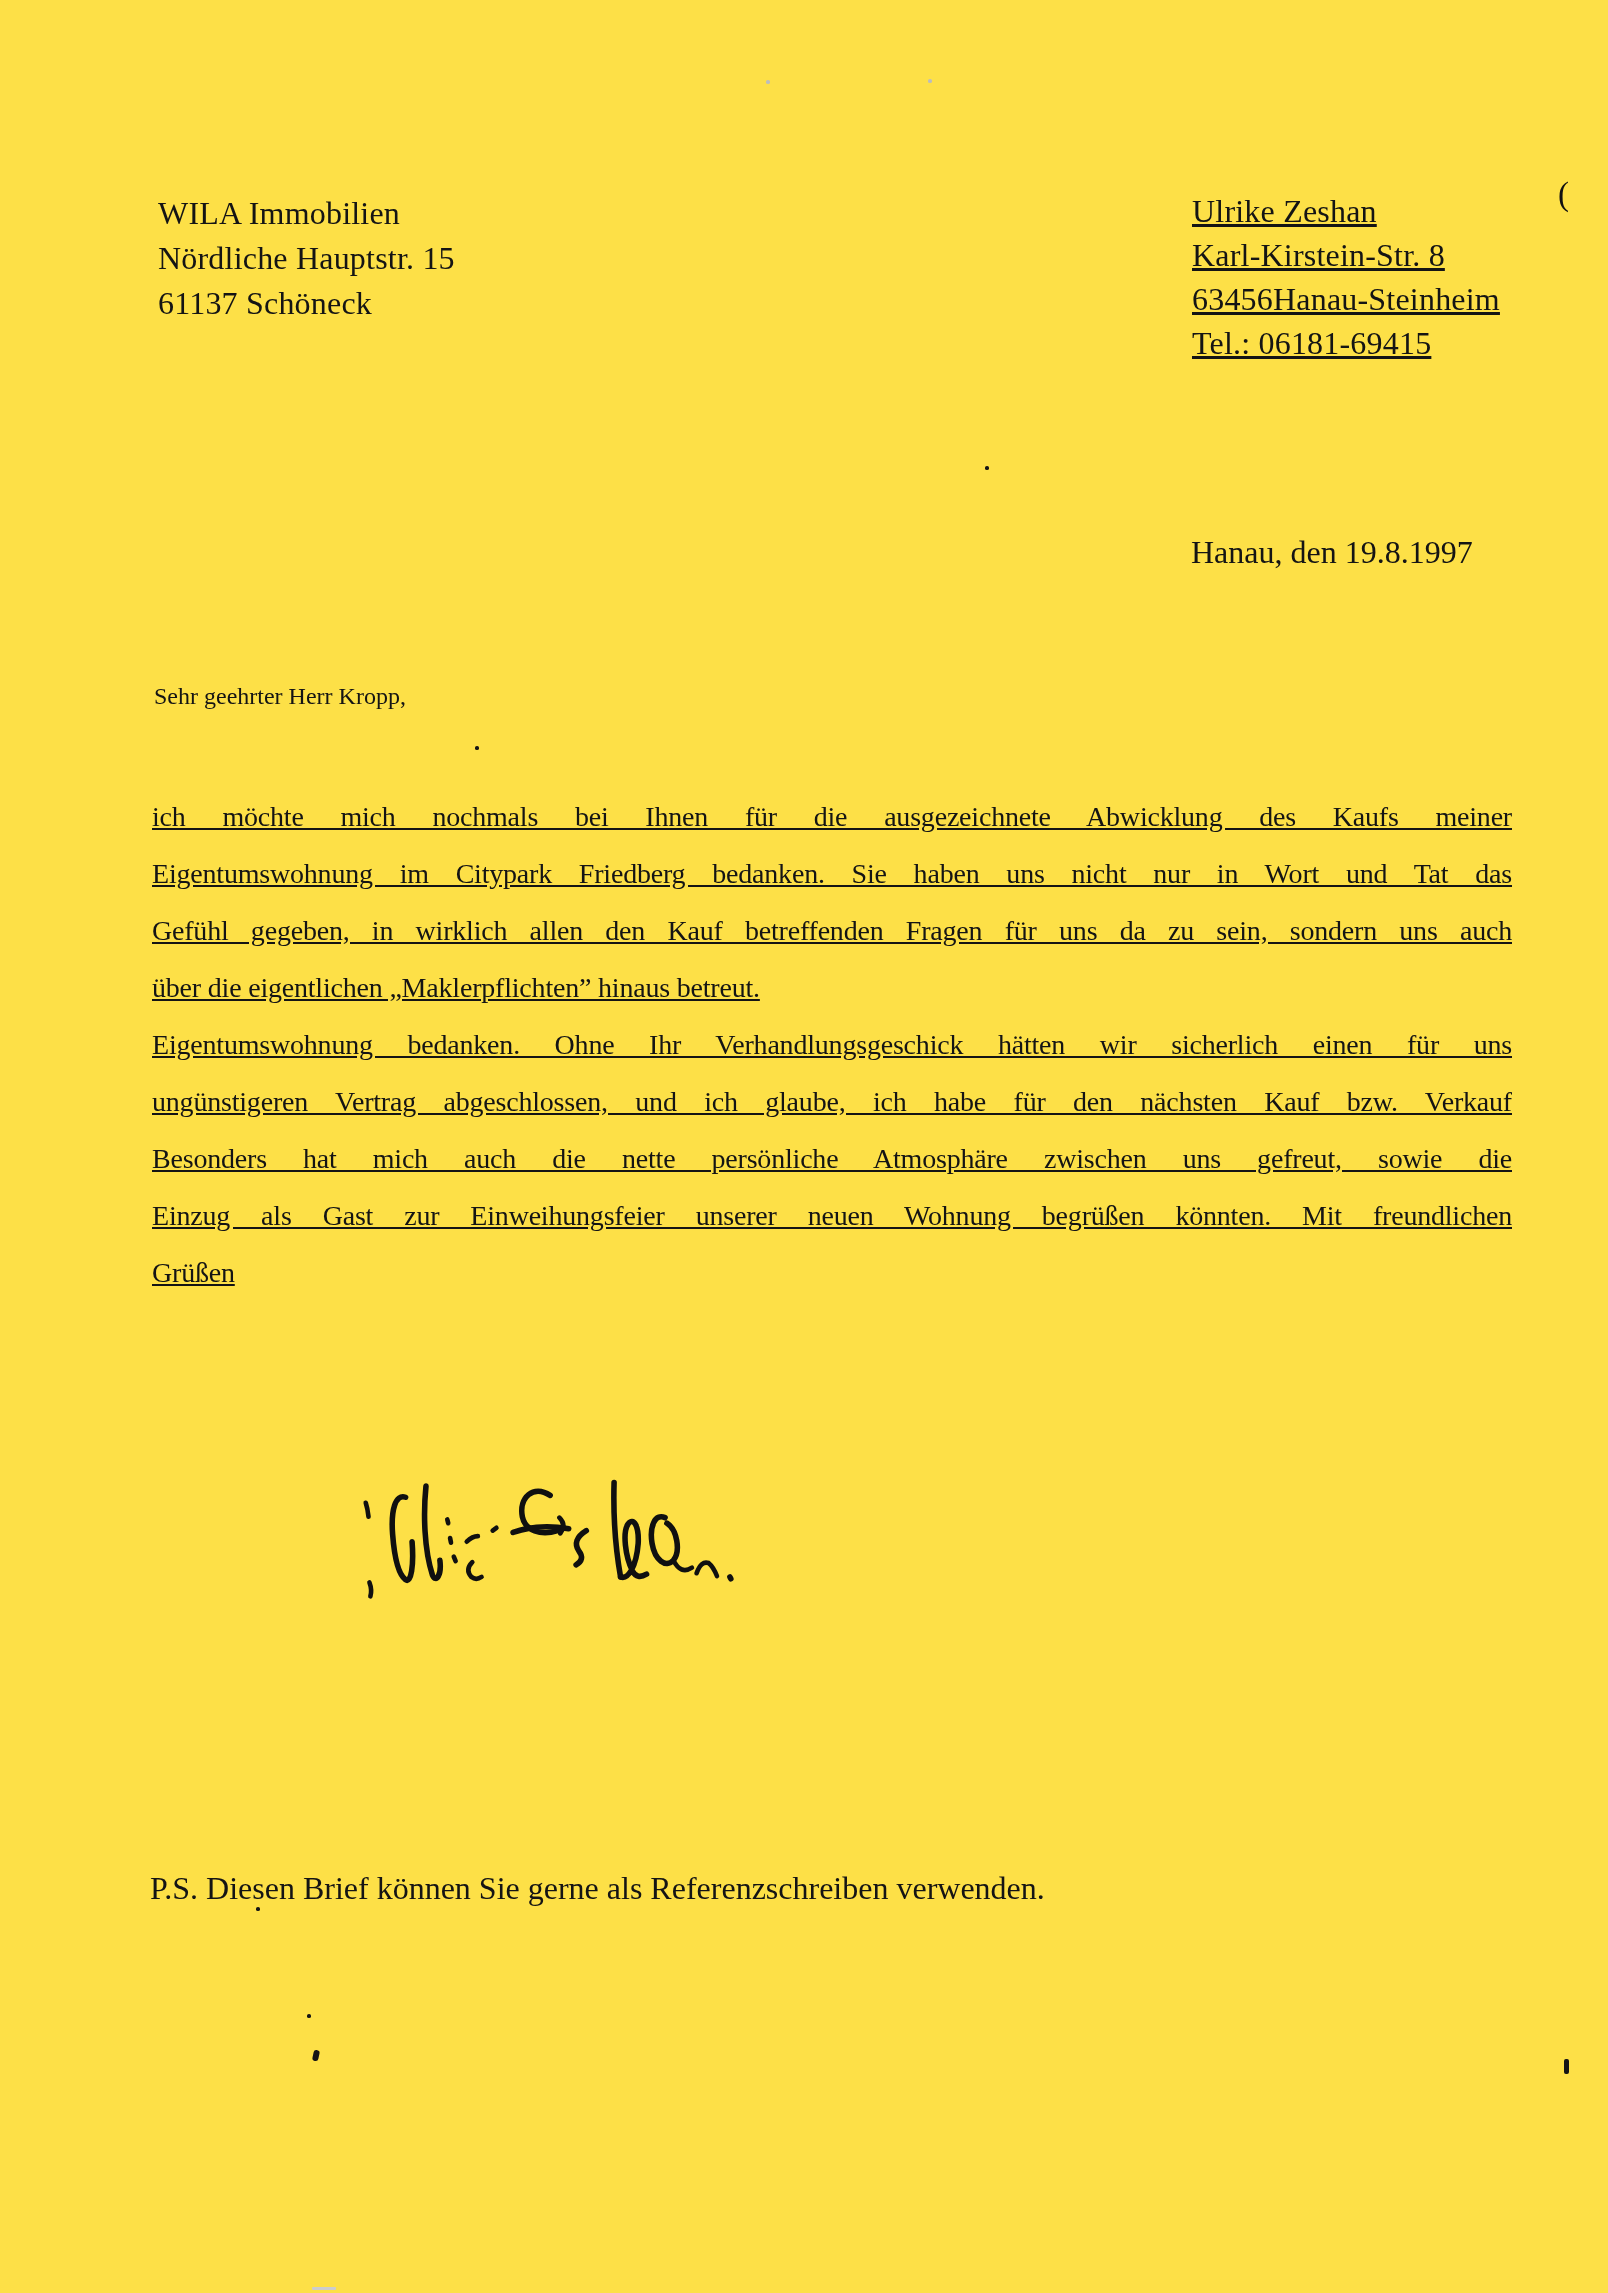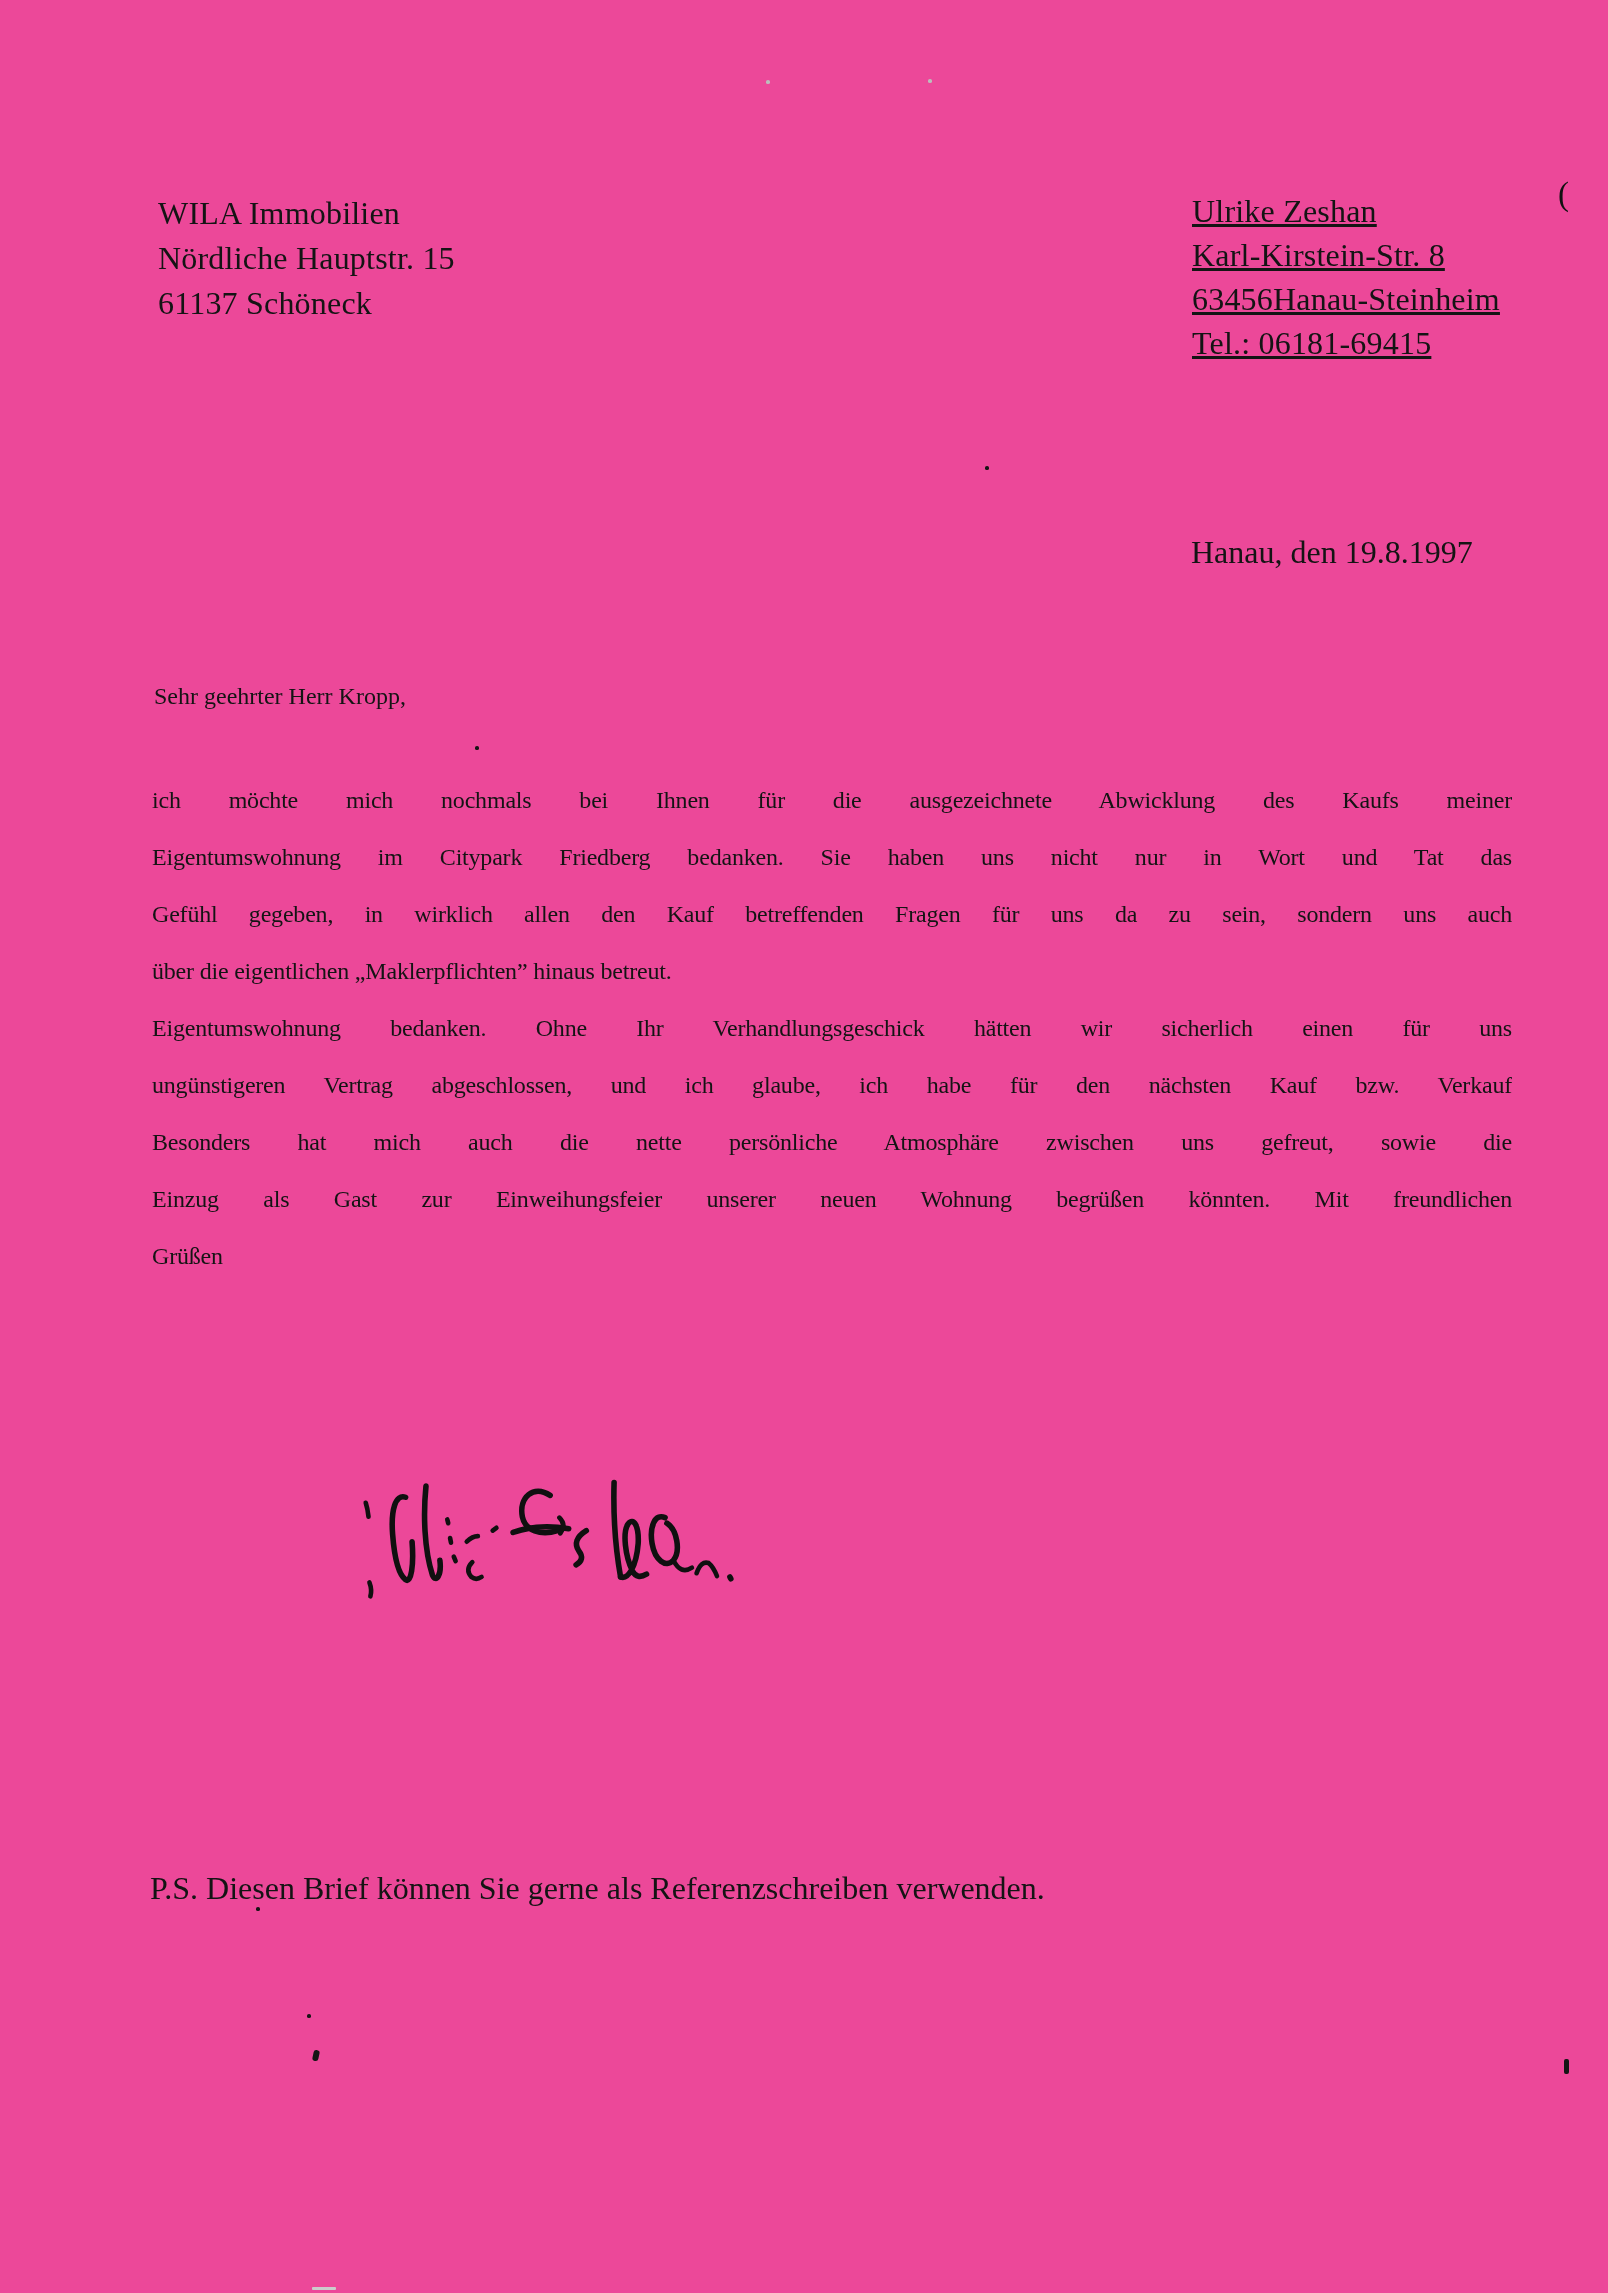--- a/index.html
+++ b/index.html
@@ -1,36 +1,36 @@
 <!DOCTYPE html>
 <html style="font-size:15px"><head>
 <meta charset="utf-8">
 <style>
   html,body { margin:0; padding:0; background:#e8e8e8; }
   .page {
     position:relative;
     width:1608px; height:2294px;
     margin:0 auto;
-    background:#ec4899;
+    background:#fde047;
     font-family:"Liberation Serif", serif;
     color:#141414;
     overflow:hidden;
   }
   
   .addr { position:absolute; font-size:32px; line-height:45px; letter-spacing:0.2px; }
   .addr-left  { left:158px; top:191px; }
   .addr-right { left:1192px; top:189px; line-height:44px;text-decoration:underline; }
   
   .stray-paren { position:absolute; left:1558px; top:176px; font-size:33px; color:#111; }
   
   .date-line { position:absolute; left:1191px; top:534px; font-size:32px; }
   
   .salutation { position:absolute; left:154px; top:683px; font-size:24px; }
   
-  .body-block { position:absolute; left:152px; top:772px; width:1360px; font-size:24px; letter-spacing:-0.2px; }
+  .body-block { position:absolute; left:152px; top:788px; width:1360px; font-size:28px; letter-spacing:-0.2px;text-decoration:underline; }
   .bline { height:57px; line-height:57px; overflow:hidden; white-space:normal; }
   .bline.just { text-align:justify; }
   .bline.just::after { content:""; display:inline-block; width:100%; height:0; }
   
   .postscript { position:absolute; left:150px; top:1870px; font-size:32px; }
   
   .signature { position:absolute; left:357px; top:1475px; }
   .signature svg path { fill:none; stroke:#101010; stroke-linecap:round; stroke-linejoin:round; }
   
   .artifact { position:absolute; background:#151515; border-radius:50%; }

